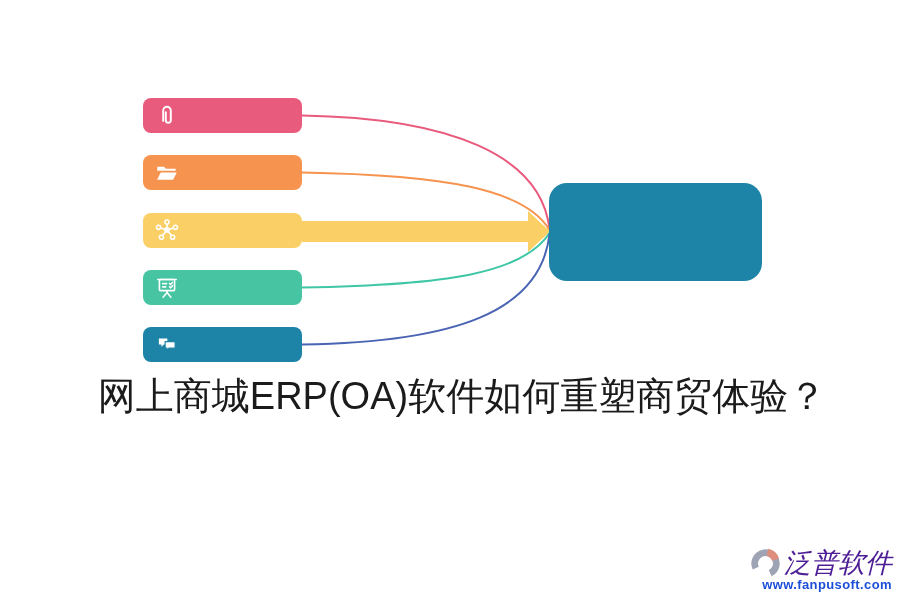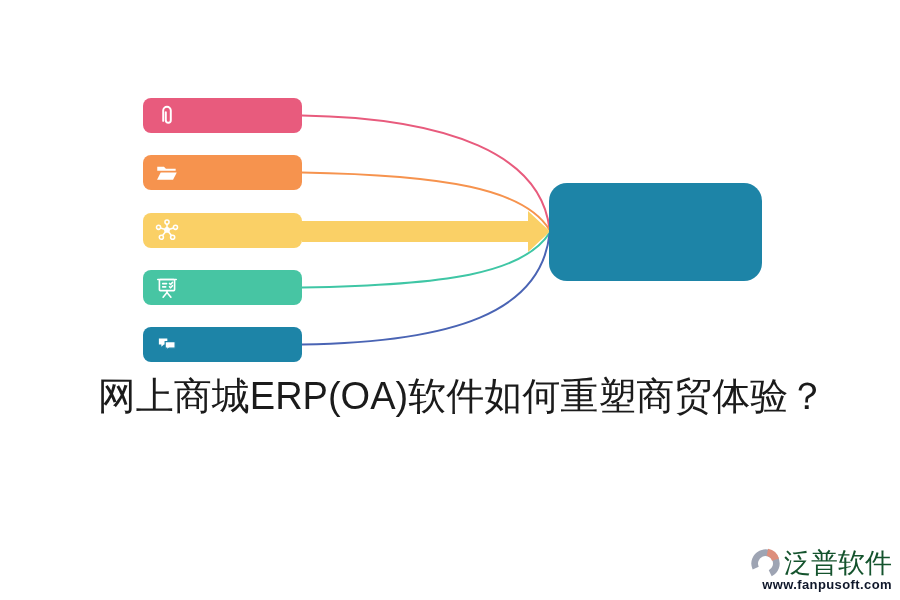--- a/index.html
+++ b/index.html
@@ -99,18 +99,18 @@
   <div class="headline">
     <div class="line">网上商城ERP(OA)软件如何重塑商贸体验？</div>
   </div>
 
   <div class="watermark">
     <div class="row">
       <svg width="33" height="33" viewBox="0 0 32 32">
         <circle cx="16" cy="17" r="10.5" fill="none" stroke="#9EA4B3" stroke-width="6.5" stroke-dasharray="49 17" transform="rotate(-205 16 17)"></circle>
         <path d="M18.5 2.6a13.5 13.5 0 0 1 10.6 9.6l-6.8 2.1a6.8 6.8 0 0 0-5.2-4.9z" fill="#DD8E7C"></path>
       </svg>
-      <span class="brand" style="color: #14532d;">泛普软件</span>
+      <span class="brand" style="color: #4c1d95; font-style: italic;">泛普软件</span>
     </div>
-    <div class="url" style="color: #0f172a;">www.fanpusoft.com</div>
+    <div class="url" style="color: #1d4ed8;">www.fanpusoft.com</div>
   </div>
 
 </div>
 
 </body></html>

